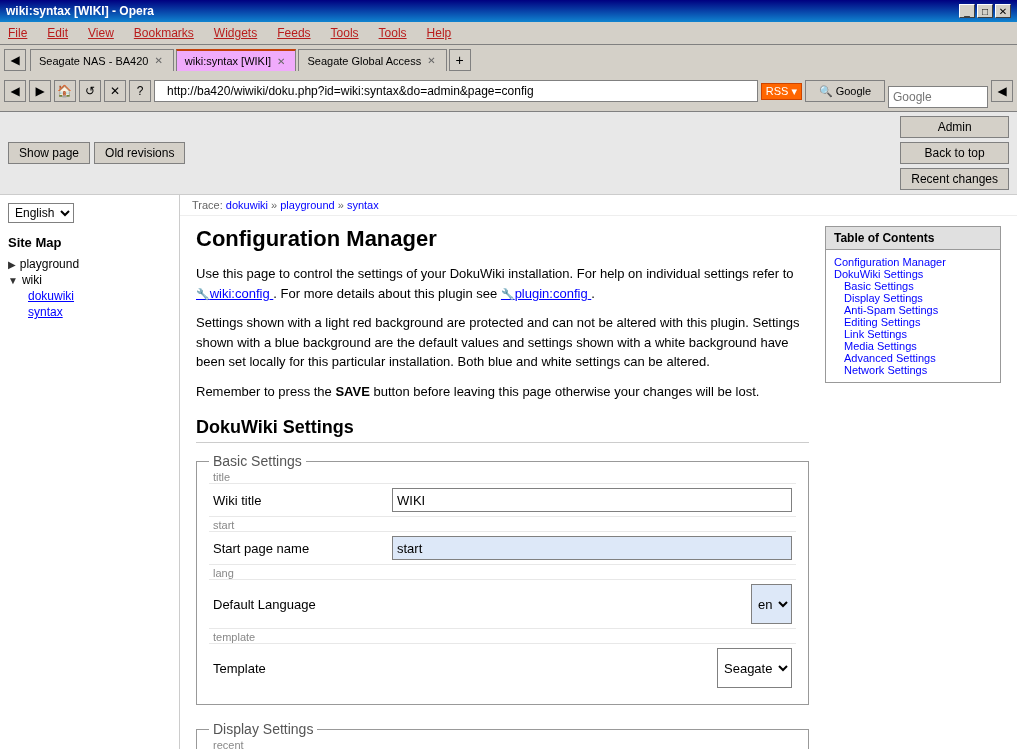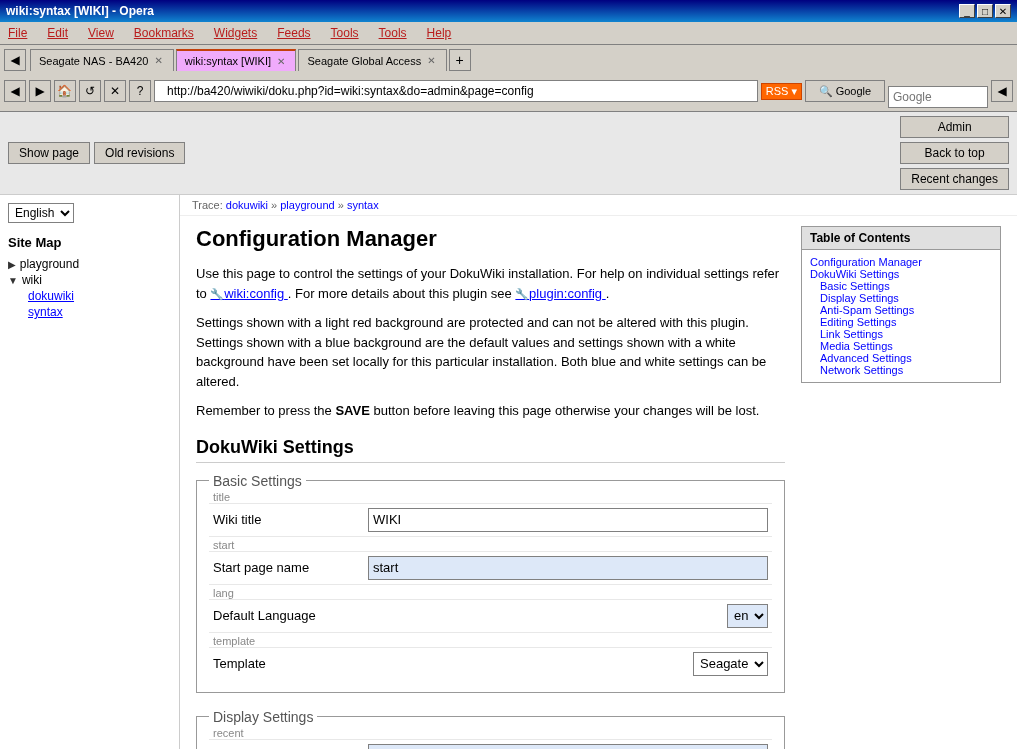--- a/index.html
+++ b/index.html
@@ -220,21 +220,21 @@
 
     .main-content {
       padding: 10px 16px;
       display: flex;
       gap: 16px;
     }
     .content-left { flex: 1; }
 
     
     .toc-box {
-      width: 200px;
+      width: 176px;
       border: 1px solid #999;
       font-size: 11px;
       flex-shrink: 0;
       align-self: flex-start;
     }
     .toc-title {
       background: #e0e0e0;
       padding: 4px 8px;
       font-weight: bold;
       font-size: 12px;
@@ -316,21 +316,21 @@
       height: 24px;
       border: 1px solid #808080;
       padding: 2px 4px;
       font-size: 13px;
       background: #fff;
     }
     .field-input-blue {
       background: #dde8f8;
     }
     .field-select {
-      height: 24px;
+      height: 40px;
       border: 1px solid #808080;
       font-size: 13px;
       background: #dde8f8;
       padding: 0 2px;
     }
     .field-select-white {
       background: #fff;
     }
 
     .display-section { margin-top: 16px; }

